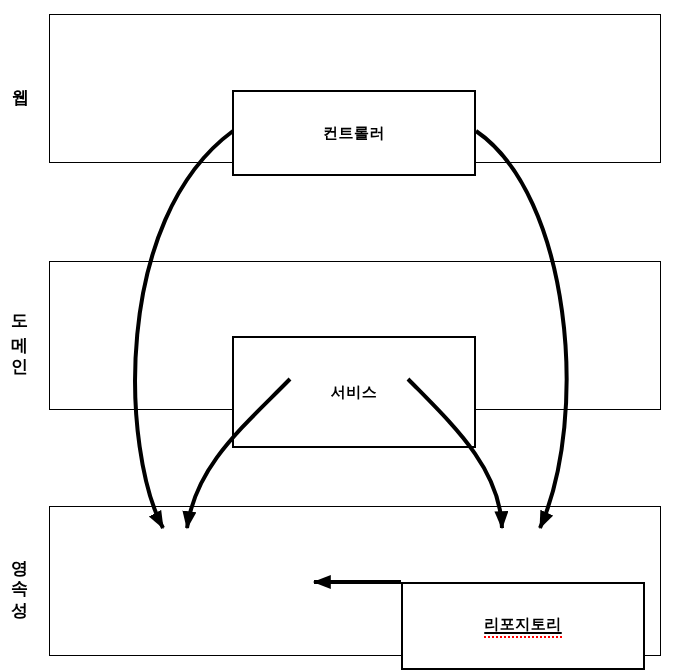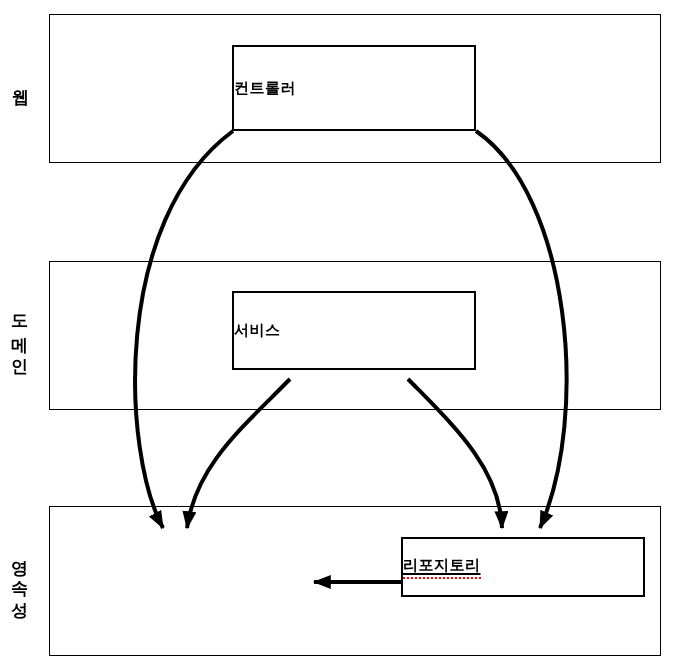--- a/index.html
+++ b/index.html
@@ -22,27 +22,27 @@
     font-size:17px; font-weight:bold; letter-spacing:4px; line-height:1;
     white-space:nowrap;
   }
   #label-web        { left:12px; top:76px;  }
   #label-domain     { left:11px; top:303px; }
   #label-persistence{ left:11px; top:547px; }
 
   .node {
     position:absolute; box-sizing:border-box; z-index:2;
     border:2px solid #000000; background:#ffffff;
-    display:flex; align-items:center; justify-content:flex-start;
-    font-size:15px; font-weight:600; letter-spacing:0.5px;
+    display:flex; align-items:center; justify-content:center;
+    font-size:15px; font-weight:600; letter-spacing:0.5px;margin-top:45px;
   }
   #node-controller { left:232px; top:45px;  width:244px; height:86px; }
-  #node-service    { left:232px; top:291px; width:244px; height:79px; }
+  #node-service    { left:232px; top:291px; width:244px; height:112px; }
   #node-entity     { left:64px;  top:537px; width:243px; height:88px; }
-  #node-repository { left:401px; top:537px; width:244px; height:60px; }
+  #node-repository { left:401px; top:537px; width:244px; height:88px; }
 
   .misspelled {
     text-decoration:underline;
     text-decoration-thickness:1.5px;
     text-underline-offset:3px;
     border-bottom:2px dotted #ff0000;
     padding-bottom:2px;
   }
 
   svg.arrows {

